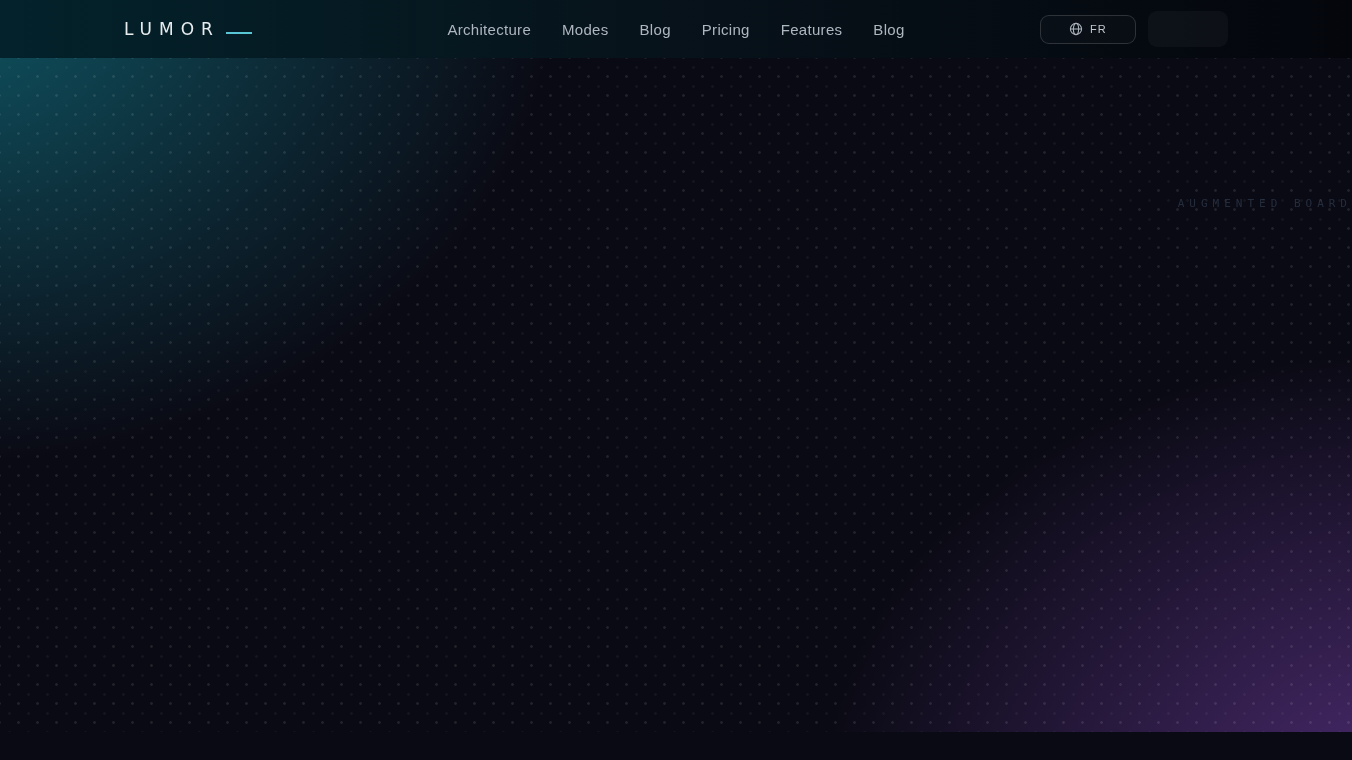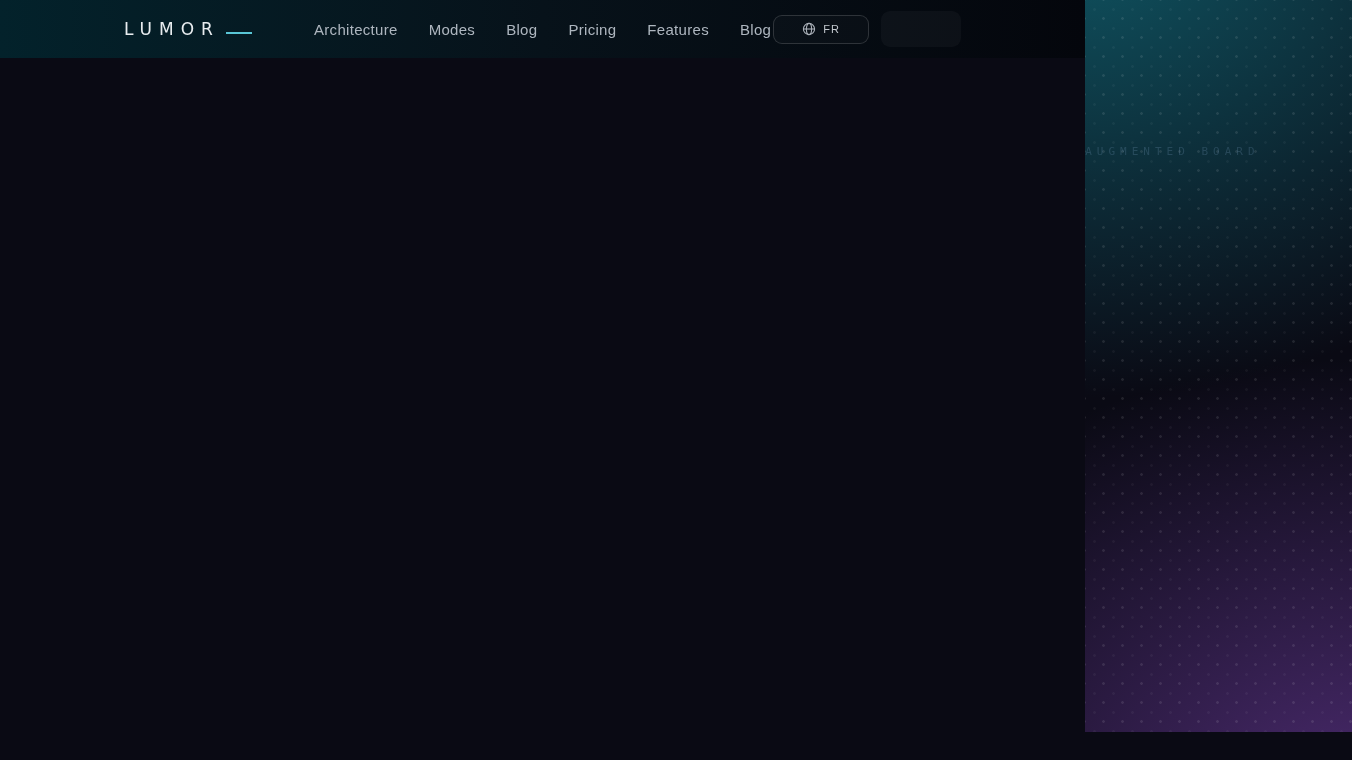--- a/index.html
+++ b/index.html
@@ -3,21 +3,21 @@
 <meta charset="utf-8">
 <style>
   * { margin: 0; padding: 0; box-sizing: border-box; }
   html, body { width: 1352px; height: 760px; overflow: hidden; }
   body {
     font-family: "Liberation Sans", sans-serif;
     background: #0a0a14;
   }
   .page {
     width: 1352px; height: 732px;
-    display: flex; flex-direction: row;
+    display: flex; flex-direction: column;
     background: #0a0a14;
   }
 
   
   .header {
     height: 58px; flex: 0 0 58px;
     display: flex; align-items: center;
     padding: 0 124px;
     background: linear-gradient(90deg, #03222b 0%, #07121a 50%, #04060c 100%);
   }
@@ -87,22 +87,22 @@
     background-image:
       radial-gradient(circle, rgba(255,255,255,0.095) 1px, transparent 1.7px),
       radial-gradient(circle, rgba(255,255,255,0.045) 1px, transparent 1.7px),
       radial-gradient(ellipse 980px 760px at -4% -10%, rgba(16,92,106,0.92) 0%, rgba(16,92,106,0.0) 62%),
       radial-gradient(ellipse 940px 720px at 104% 110%, rgba(86,48,126,0.85) 0%, rgba(86,48,126,0.0) 62%);
     background-size: 19px 19px, 19px 19px, 100% 100%, 100% 100%;
     background-position: 9px 9px, 0 0, 0 0, 0 0;
   }
   .watermark {
     position: absolute;
-    top: 145px; left: 0; right: 0;
-    text-align: left;
+    top: 139px; left: 0; right: 0;
+    text-align: right;
     font-family: "DejaVu Sans Mono", monospace;
     font-size: 11px;
     letter-spacing: 5px;
     color: rgba(130, 170, 205, 0.22);
     pointer-events: none;
   }
 </style>
 </head>
 <body>
 

